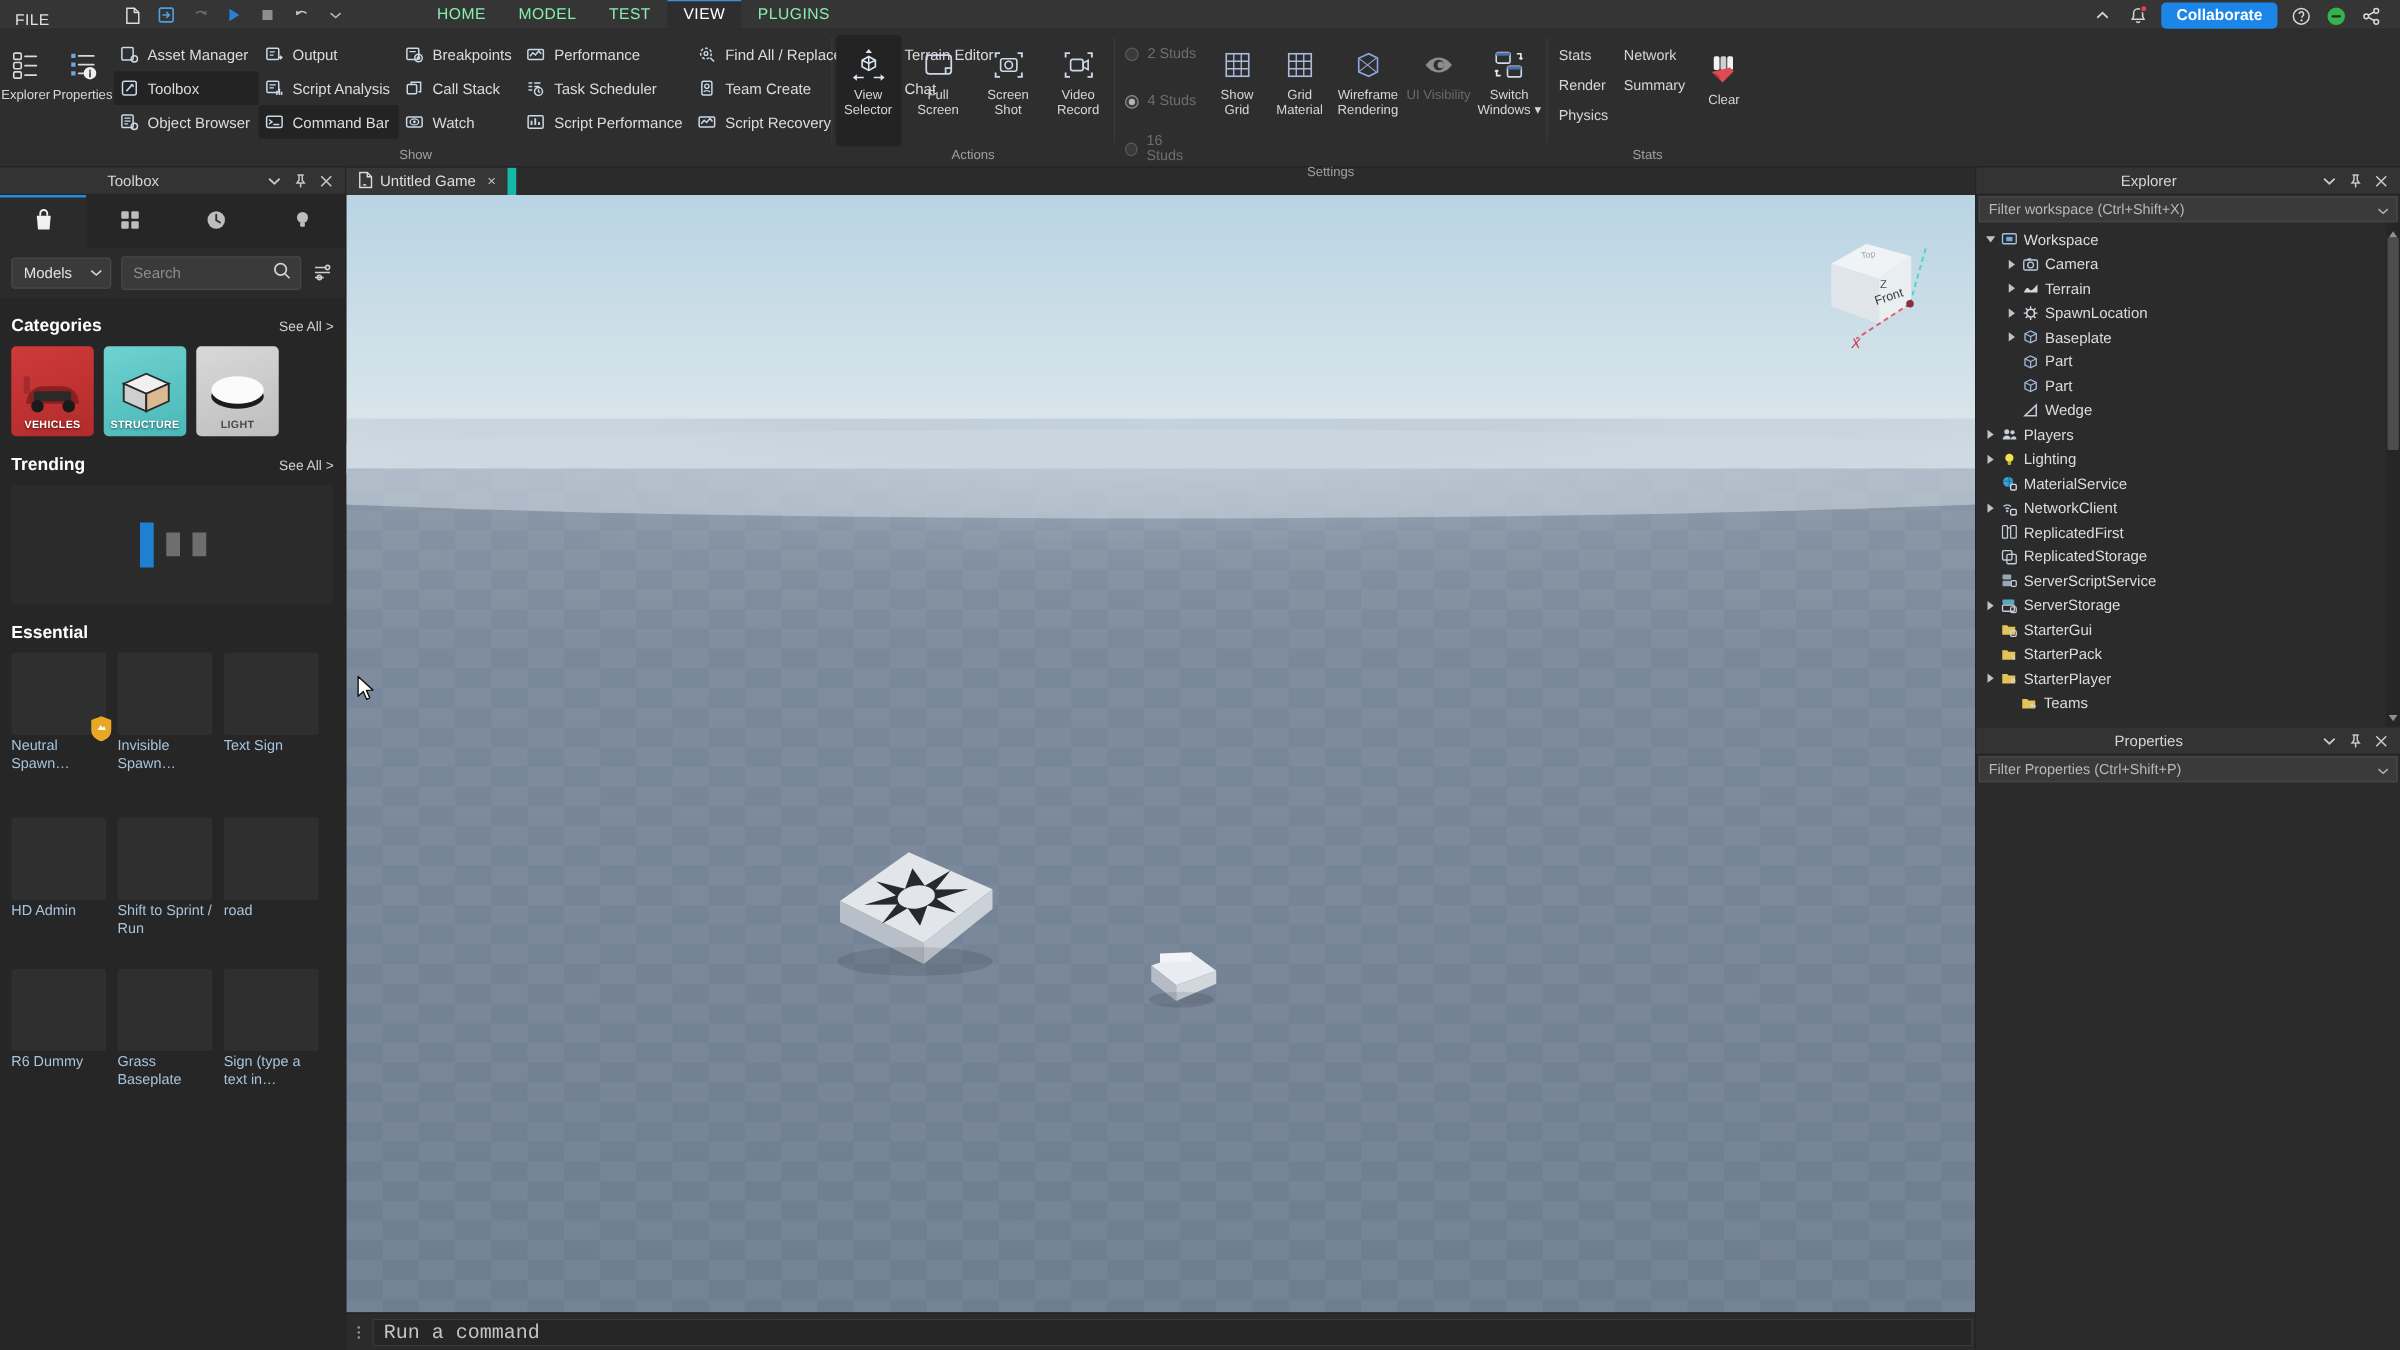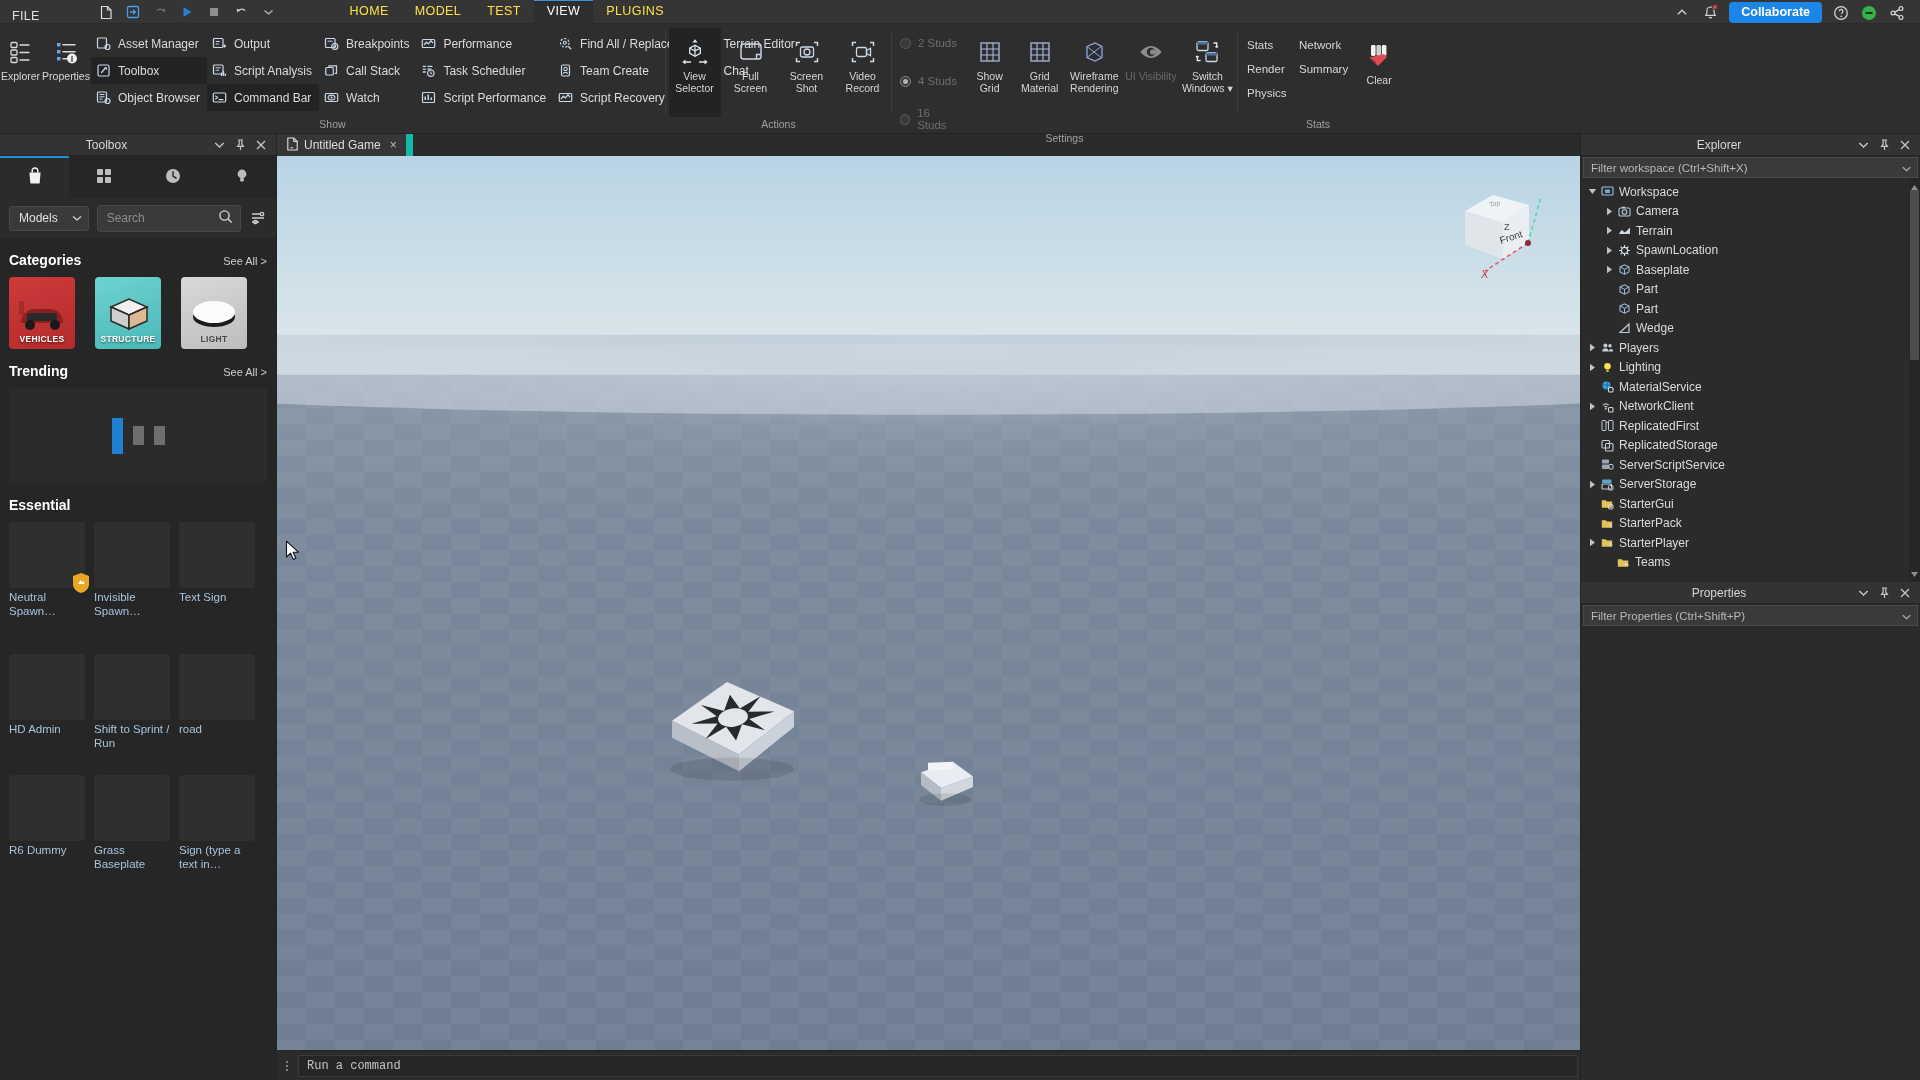--- a/index.html
+++ b/index.html
@@ -20,21 +20,21 @@
   }
   .menubar .file-label { padding:0 14px 0 12px; font-size:12.5px; color:#e0e0e0; letter-spacing:.3px; }
   .qa { display:flex; align-items:center; gap:2px; }
   .qa-btn {
     width:25px; height:22px; display:flex; align-items:center; justify-content:center;
     border-radius:2px;
   }
   .qa-btn svg { display:block; }
   .menu-tabs { display:flex; align-items:center; margin-left:16px; height:24px; }
   .menu-tab {
-    padding:0 13px; height:24px; line-height:24px; font-size:12.5px; color:#fde047;
+    padding:0 13px; height:24px; line-height:24px; font-size:12.5px; color:#86efac;
     letter-spacing:.4px; position:relative;
   }
   .menu-tab.active { color:#ffffff; background:#2e2e2e; }
   .menu-tab.active:after {
     content:""; position:absolute; left:0; right:0; top:0; height:2px; background:#3f8fe0;
   }
   .menu-right { margin-left:auto; display:flex; align-items:center; gap:10px; padding-right:14px; }
   .collab-btn {
     background:#1b86e8; color:#fff; font-size:12.5px; font-weight:bold;
     padding:3px 12px; border-radius:4px; line-height:15px;
@@ -127,21 +127,21 @@
     flex:1; background:#3a3a3a; border:1px solid #484848; border-radius:3px; height:27px;
     display:flex; align-items:center; padding:0 7px 0 9px;
   }
   .tb-input .ph { flex:1; font-size:12px; color:#8d8d8d; }
   .filter-icon { width:18px; height:18px; display:flex; align-items:center; justify-content:center; }
 
   .tb-body { flex:1; overflow:hidden; background:#262626; padding:0 9px; position:relative; }
   .sec-head { display:flex; align-items:baseline; justify-content:space-between; padding:14px 0 9px; }
   .sec-head .st { font-size:14px; font-weight:bold; color:#ffffff; }
   .sec-head .sa { font-size:11px; color:#cfcfcf; }
-  .cat-row { display:flex; gap:20px; }
+  .cat-row { display:flex; gap:8px; }
   .cat-card {
     width:66px; height:72px; border-radius:4px; position:relative; overflow:hidden;
     display:flex; align-items:flex-end; justify-content:center;
   }
   .cat-card .cl {
     width:100%; text-align:center; font-size:8.5px; font-weight:bold; color:#fff;
     padding-bottom:5px; letter-spacing:.3px; text-shadow:0 1px 2px rgba(0,0,0,.6);
   }
   .cat-v { background:linear-gradient(160deg,#cf3a3a,#b22b2b); }
   .cat-s { background:linear-gradient(160deg,#6fd2d0,#49b8b8); }
@@ -174,21 +174,21 @@
   .cmdbar {
     height:30px; flex:0 0 30px; background:#2b2b2b; display:flex; align-items:center;
     padding:0 0 0 4px; gap:5px; border-top:1px solid #242424;
   }
   .cmd-dots { width:12px; display:flex; flex-direction:column; align-items:center; gap:2px; }
   .cmd-dots i { width:2px; height:2px; background:#9a9a9a; display:block; border-radius:50%; }
   .cmd-input {
     flex:1; height:22px; background:#262626; border:1px solid #3b3b3b; display:flex; align-items:center;
     padding:0 8px; margin-right:2px;
   }
-  .cmd-input .ph { font-family:"Liberation Mono", monospace; font-size:12px; color:#c4c4c4; }
+  .cmd-input .ph { font-family:"Liberation Mono", monospace; font-size:16px; color:#c4c4c4; }
 
   
   .rightdock { width:340px; flex:0 0 340px; display:flex; flex-direction:column; background:#2b2b2b; border-left:1px solid #232323;}
   .explorer { flex:0 0 448px; display:flex; flex-direction:column; min-height:0; }
   .filterbar {
     height:21px; flex:0 0 21px; background:#3a3a3a; border:1px solid #4a4a4a; margin:1px 2px 0 2px;
     display:flex; align-items:center; padding:0 6px 0 7px;
   }
   .filterbar .ph { flex:1; font-size:11.5px; color:#b8b8b8; }
   .treewrap { flex:1; background:#2b2b2b; overflow:hidden; position:relative; display:flex; }

